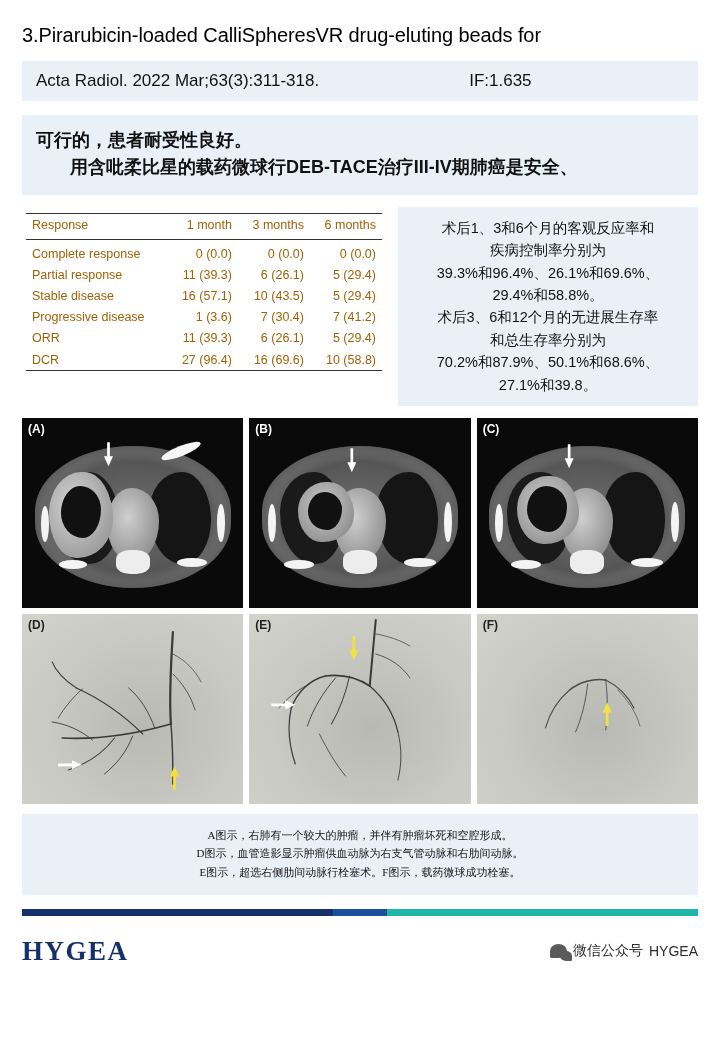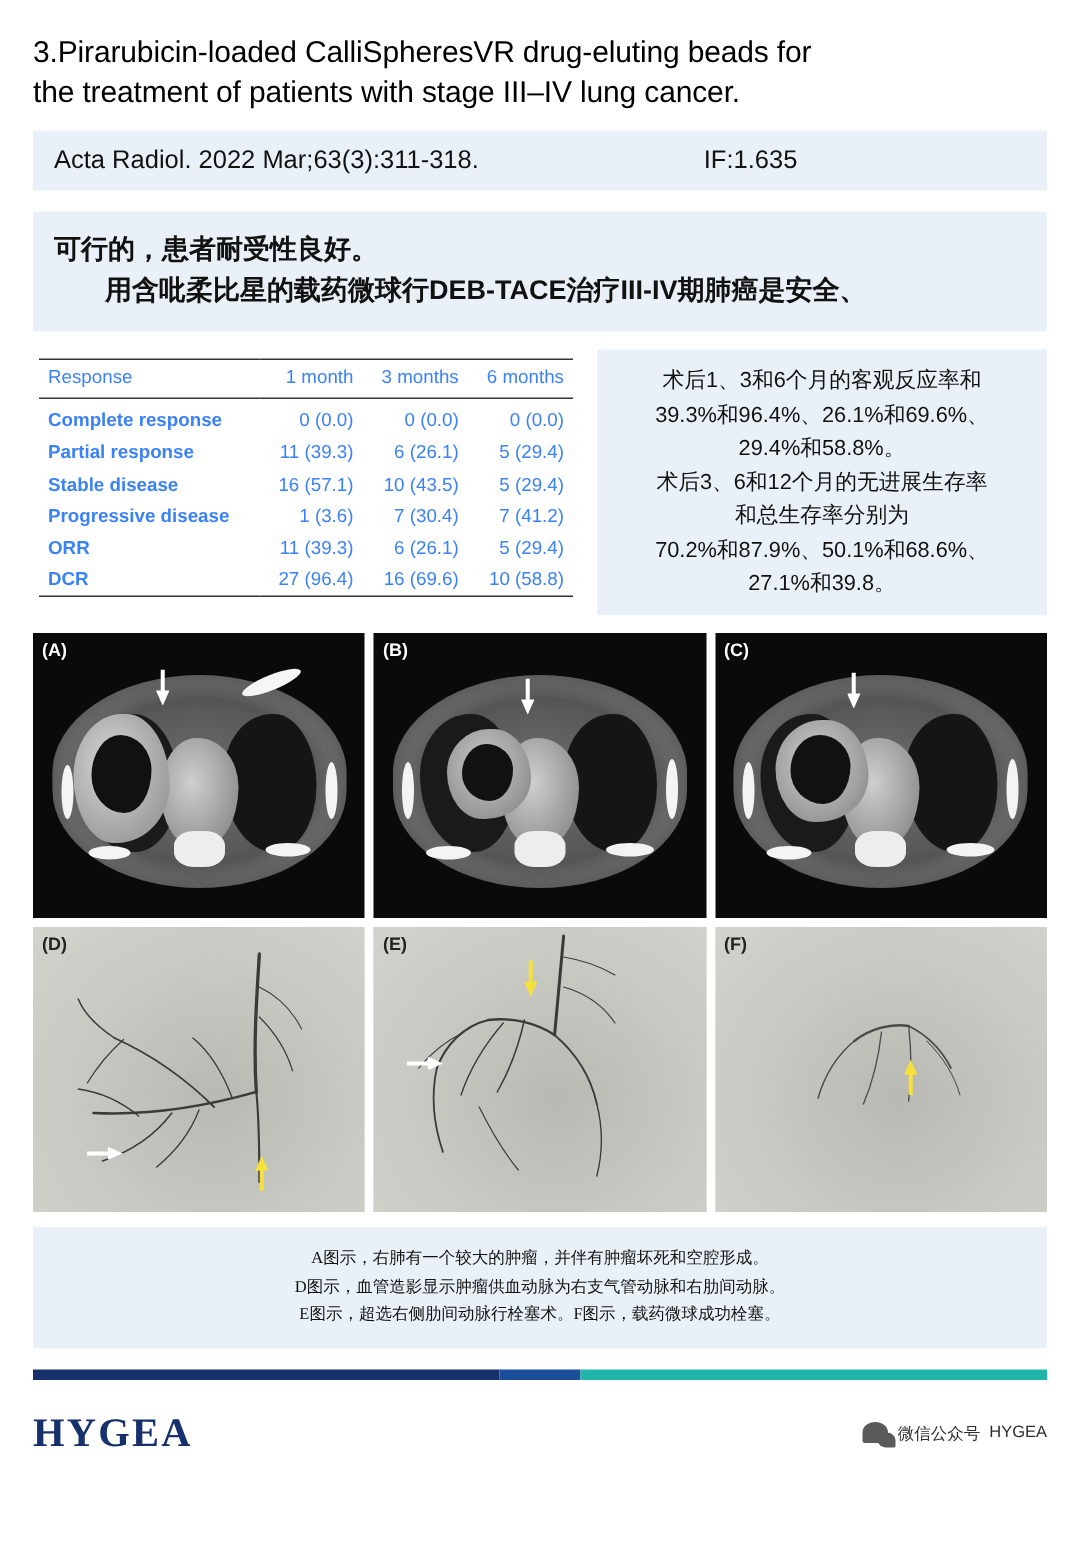--- a/index.html
+++ b/index.html
@@ -75,41 +75,40 @@
   }
   .table-wrap {
     width: 364px;
     box-sizing: border-box;
     padding: 6px 4px 4px 4px;
   }
   table.res {
     border-collapse: collapse;
     width: 100%;
     font-size: 12.5px;
-    color: #3b82f6;
+    color: #a16207;
   }
   table.res th {
     font-weight: normal;
     text-align: right;
     padding: 4px 6px 7px 6px;
     border-top: 1.4px solid #333;
     border-bottom: 1px solid #333;
     white-space: nowrap;
   }
   table.res th.first {
     text-align: left;
   }
   table.res td {
     padding: 3.6px 6px;
     text-align: right;
     white-space: nowrap;
   }
   table.res td.first {
     text-align: left;
-    font-weight: bold;
   }
   table.res tr.last td {
     border-bottom: 1.4px solid #333;
   }
   table.res tr.firstrow td { padding-top: 7px; }
 
   .summary-box {
     flex: 1;
     background: #eaf0f8;
     padding: 10px 10px;
@@ -284,21 +283,21 @@
     font-weight: bold;
     color: #15306b;
     letter-spacing: 1.5px;
     font-family: "Liberation Serif", serif;
   }
   .wechat {
     display: flex;
     align-items: center;
     gap: 6px;
     color: #2d2d2d;
-    font-size: 11px;
+    font-size: 14px;
   }
   .wechat-icon {
     width: 17px; height: 14px;
     background: #5a5a5a;
     border-radius: 50% 50% 50% 10%;
     position: relative;
   }
   .wechat-icon:after {
     content: "";
     position: absolute;
@@ -308,21 +307,20 @@
     border-radius: 50% 50% 10% 50%;
   }
 </style>
 </head>
 <body>
 
 <div class="page">
 
   <div class="title-block">
     <div>3.Pirarubicin-loaded CalliSpheresVR drug-eluting beads for</div>
-    <div>the treatment of patients with stage III–IV lung cancer.</div>
   </div>
 
   <div class="journal-bar">
     <div class="journal-cite">Acta Radiol. 2022 Mar;63(3):311-318.</div>
     <div class="journal-if">IF:1.635</div>
   </div>
 
   <div class="conclusion">
     <div>可行的，患者耐受性良好。</div>
     <div><span class="indent"></span><span>用含吡柔比星的载药微球行DEB-TACE治疗III-IV期肺癌是安全、</span></div>
@@ -376,20 +374,21 @@
             <td>27 (96.4)</td>
             <td>16 (69.6)</td>
             <td>10 (58.8)</td>
           </tr>
         </tbody>
       </table>
     </div>
 
     <div class="summary-box">
       <div>术后1、3和6个月的客观反应率和</div>
+      <div>疾病控制率分别为</div>
       <div>39.3%和96.4%、26.1%和69.6%、</div>
       <div>29.4%和58.8%。</div>
       <div>术后3、6和12个月的无进展生存率</div>
       <div>和总生存率分别为</div>
       <div>70.2%和87.9%、50.1%和68.6%、</div>
       <div>27.1%和39.8。</div>
     </div>
   </div>
 
   <div class="figures">

